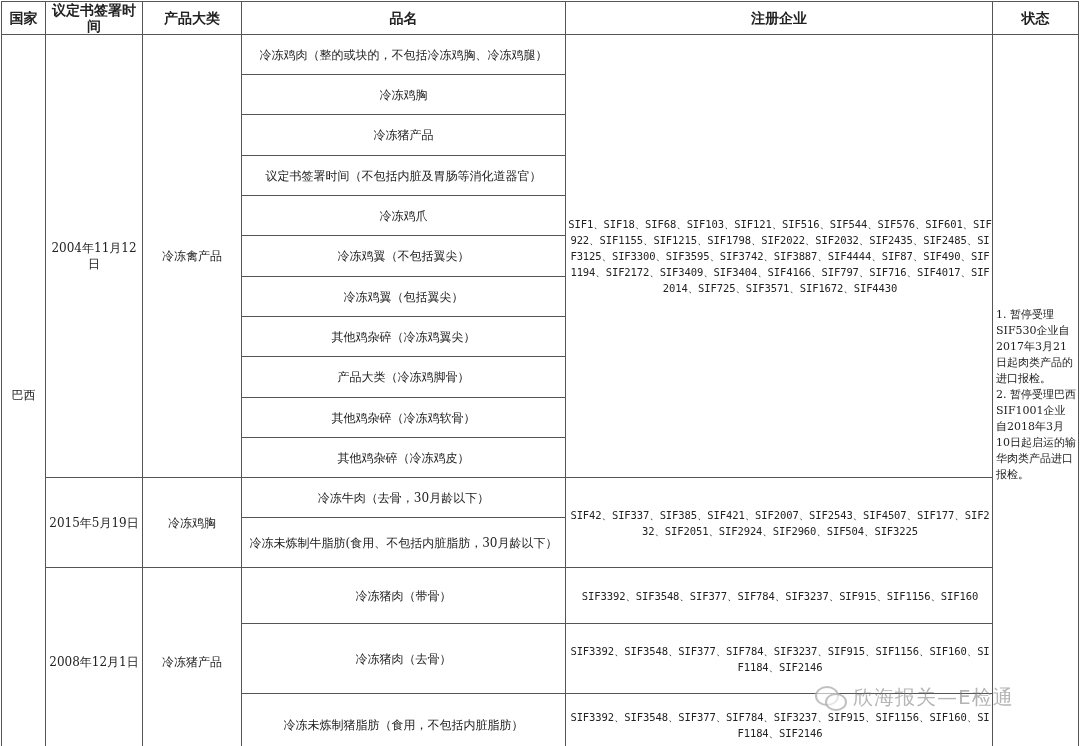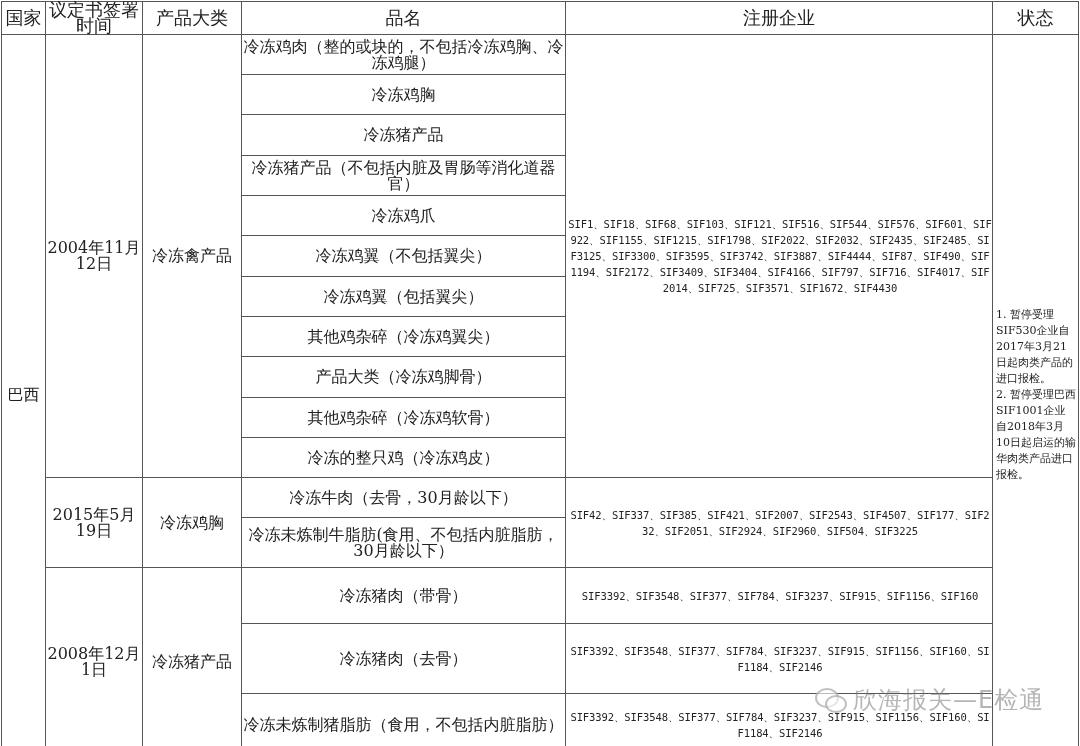--- a/index.html
+++ b/index.html
@@ -1,27 +1,27 @@
 <!DOCTYPE html>
 <html><head>
 <meta charset="utf-8">
 <style>
   html, body { margin:0; padding:0; background:#fff; }
   body { width:1080px; height:746px; overflow:hidden; position:relative;
          font-family: "DejaVu Serif", "Liberation Serif", serif; color:#222; }
   table { border-collapse: collapse; table-layout: fixed; position:absolute; left:1px; top:1px;
           width:1077px; }
-  td, th { border:1px solid #555; padding:0; font-size:16px; text-align:center; vertical-align:middle;
+  td, th { border:1px solid #555; padding:0; font-size:12px; text-align:center; vertical-align:middle;
            font-weight:normal; line-height:16px; }
-  th { font-weight:normal; height:22px; font-size:18px; }
+  th { font-weight:bold; height:22px; font-size:14px; }
   td.corp { text-align:center; padding-left:2px; font-family:"DejaVu Sans Mono","Liberation Mono",monospace;
             font-size:10.5px; line-height:16px; word-break:break-all; letter-spacing:-0.1px; }
   td.status { text-align:left; padding-left:3px; padding-right:2px; font-size:11px; line-height:16px; }
   .watermark { position:absolute; left:815px; top:684px; color:rgba(120,120,120,0.55);
-               font-family:"DejaVu Sans","Liberation Sans",sans-serif; font-size:24px; letter-spacing:1px;
+               font-family:"DejaVu Sans","Liberation Sans",sans-serif; font-size:20px; letter-spacing:1px;
                display:flex; align-items:center; gap:6px; pointer-events:none; }
   .wm-icon { width:32px; height:24px; position:relative; }
   .wm-icon span { position:absolute; border:2px solid rgba(150,150,150,0.6); border-radius:50%; background:rgba(255,255,255,0.6); }
   .wm-icon .b1 { width:20px; height:16px; left:0; top:0; }
   .wm-icon .b2 { width:18px; height:14px; left:10px; top:7px; }
 </style>
 </head>
 <body>
 
 <table>
@@ -56,42 +56,42 @@
 2. 暂停受理巴西SIF1001企业自2018年3月10日起启运的输华肉类产品进口报检。</div>
       </td>
     </tr>
     <tr style="height:40px">
         <td>冷冻鸡胸</td>
       </tr>
     <tr style="height:41px">
         <td>冷冻猪产品</td>
       </tr>
     <tr style="height:40px">
-        <td>冷冻猪产品（不包括内脏及胃肠等消化道器官）</td>
+        <td>议定书签署时间（不包括内脏及胃肠等消化道器官）</td>
       </tr>
     <tr style="height:40px">
         <td>冷冻鸡爪</td>
       </tr>
     <tr style="height:41px">
         <td>冷冻鸡翼（不包括翼尖）</td>
       </tr>
     <tr style="height:40px">
         <td>冷冻鸡翼（包括翼尖）</td>
       </tr>
     <tr style="height:40px">
         <td>其他鸡杂碎（冷冻鸡翼尖）</td>
       </tr>
     <tr style="height:41px">
         <td>产品大类（冷冻鸡脚骨）</td>
       </tr>
     <tr style="height:40px">
         <td>其他鸡杂碎（冷冻鸡软骨）</td>
       </tr>
     <tr style="height:40px">
-        <td>冷冻的整只鸡（冷冻鸡皮）</td>
+        <td>其他鸡杂碎（冷冻鸡皮）</td>
       </tr>
 
     <tr style="height:40px">
       <td rowspan="2">2015年5月19日</td>
       <td rowspan="2">冷冻鸡胸</td>
       <td>冷冻牛肉（去骨，30月龄以下）</td>
       <td rowspan="2" class="corp">SIF42、SIF337、SIF385、SIF421、SIF2007、SIF2543、SIF4507、SIF177、SIF232、SIF2051、SIF2924、SIF2960、SIF504、SIF3225</td>
     </tr>
     <tr style="height:50px">
         <td>冷冻未炼制牛脂肪(食用、不包括内脏脂肪，30月龄以下）</td>

